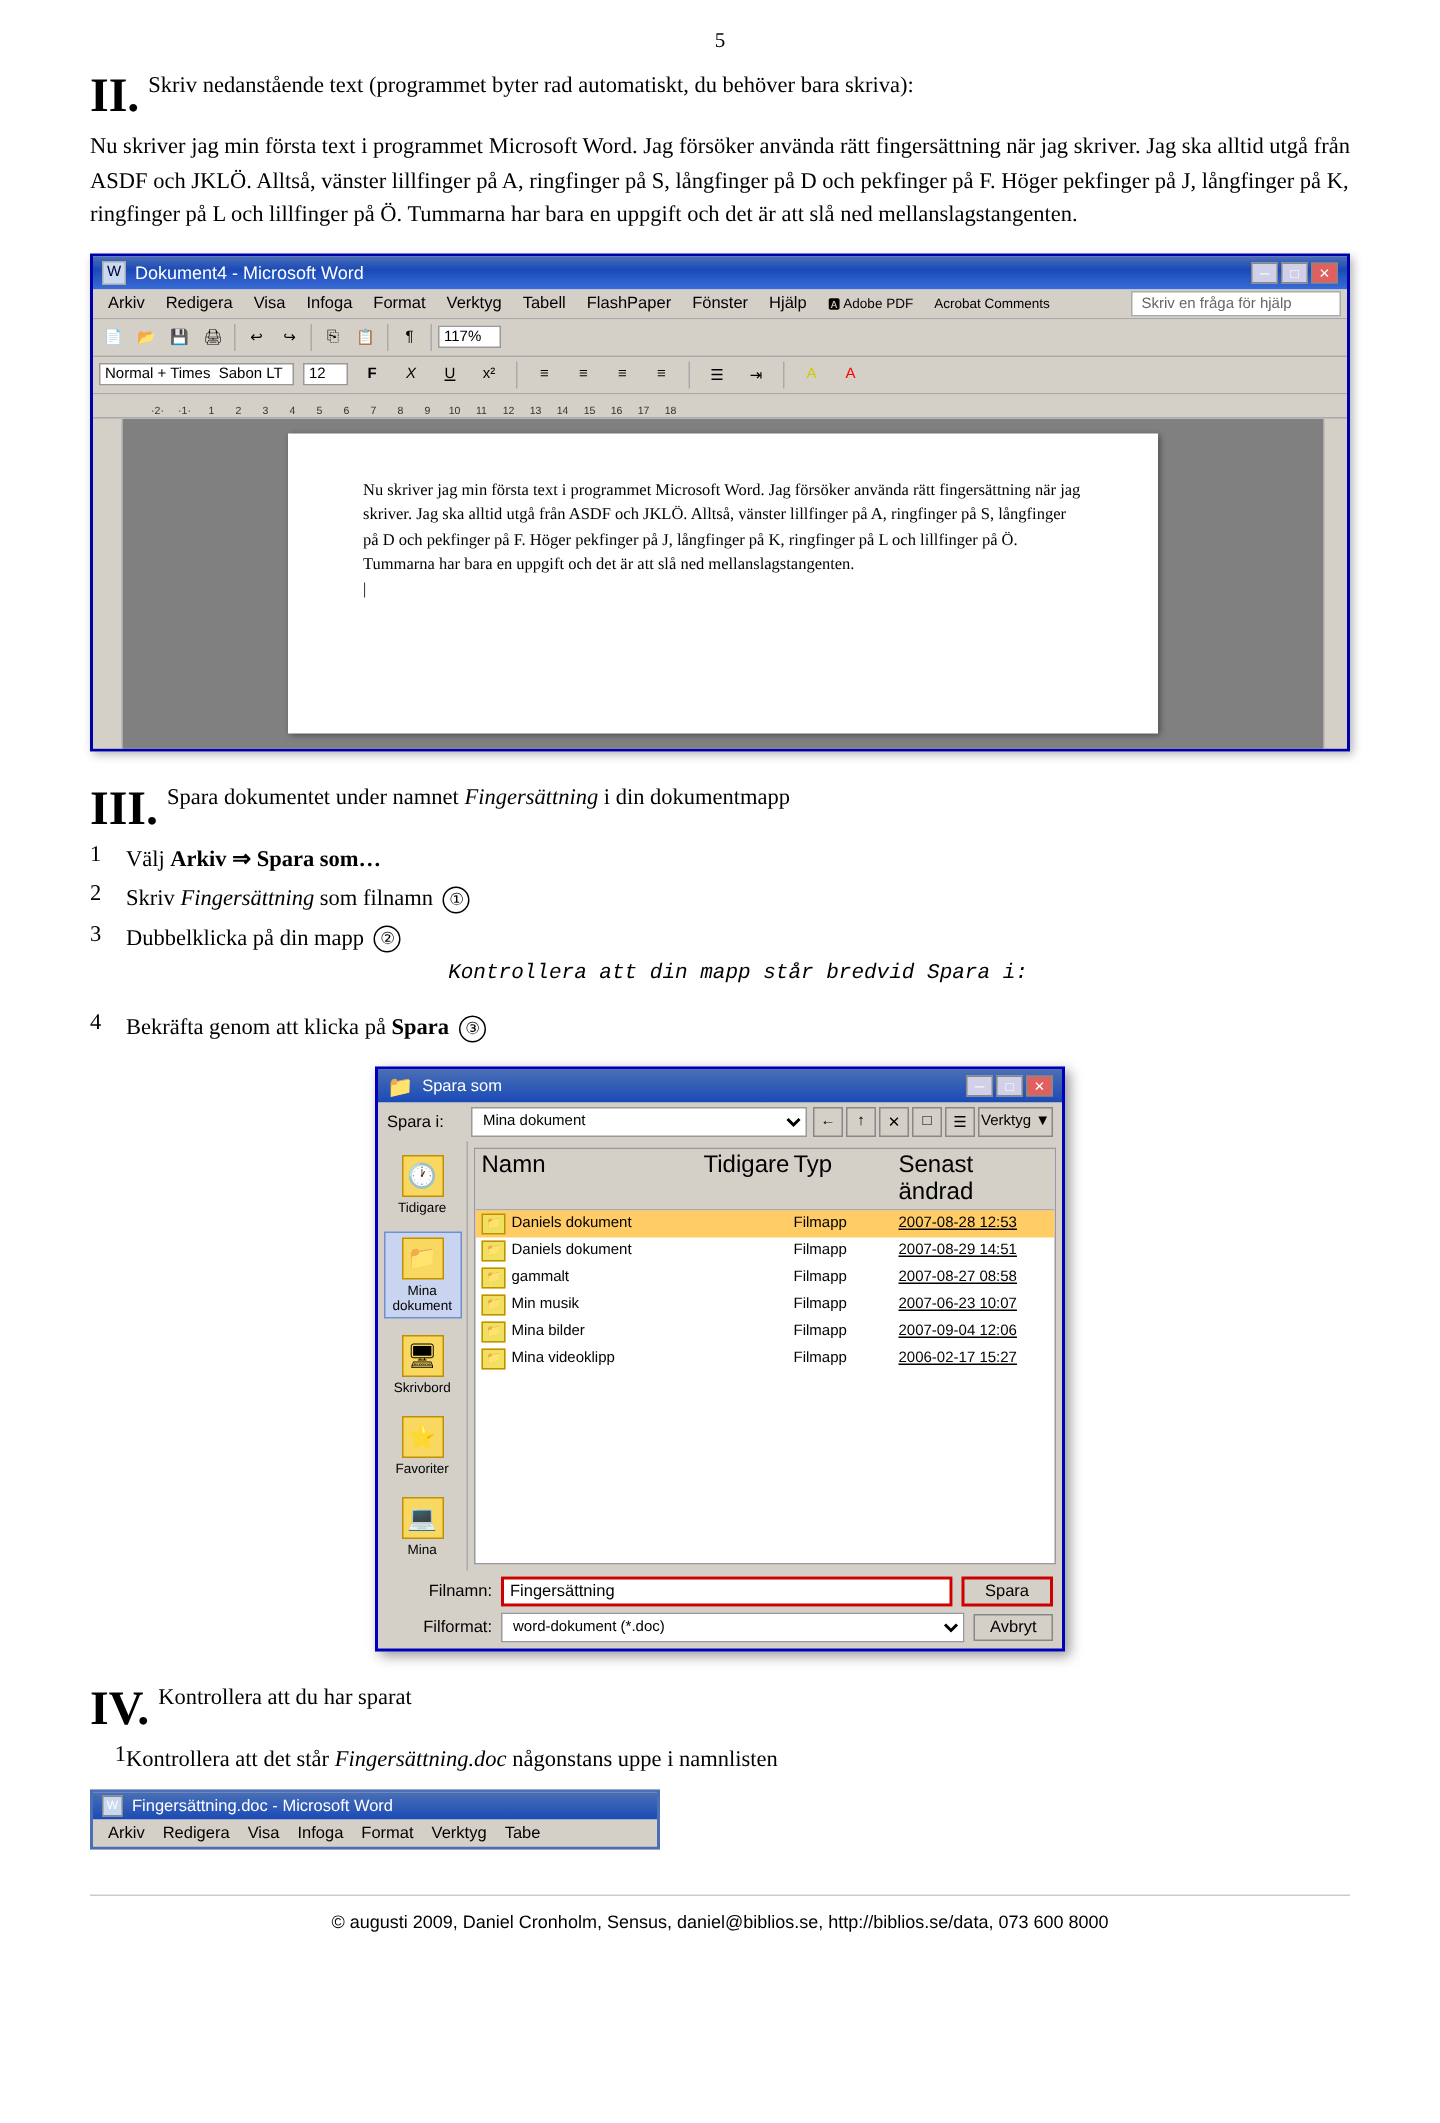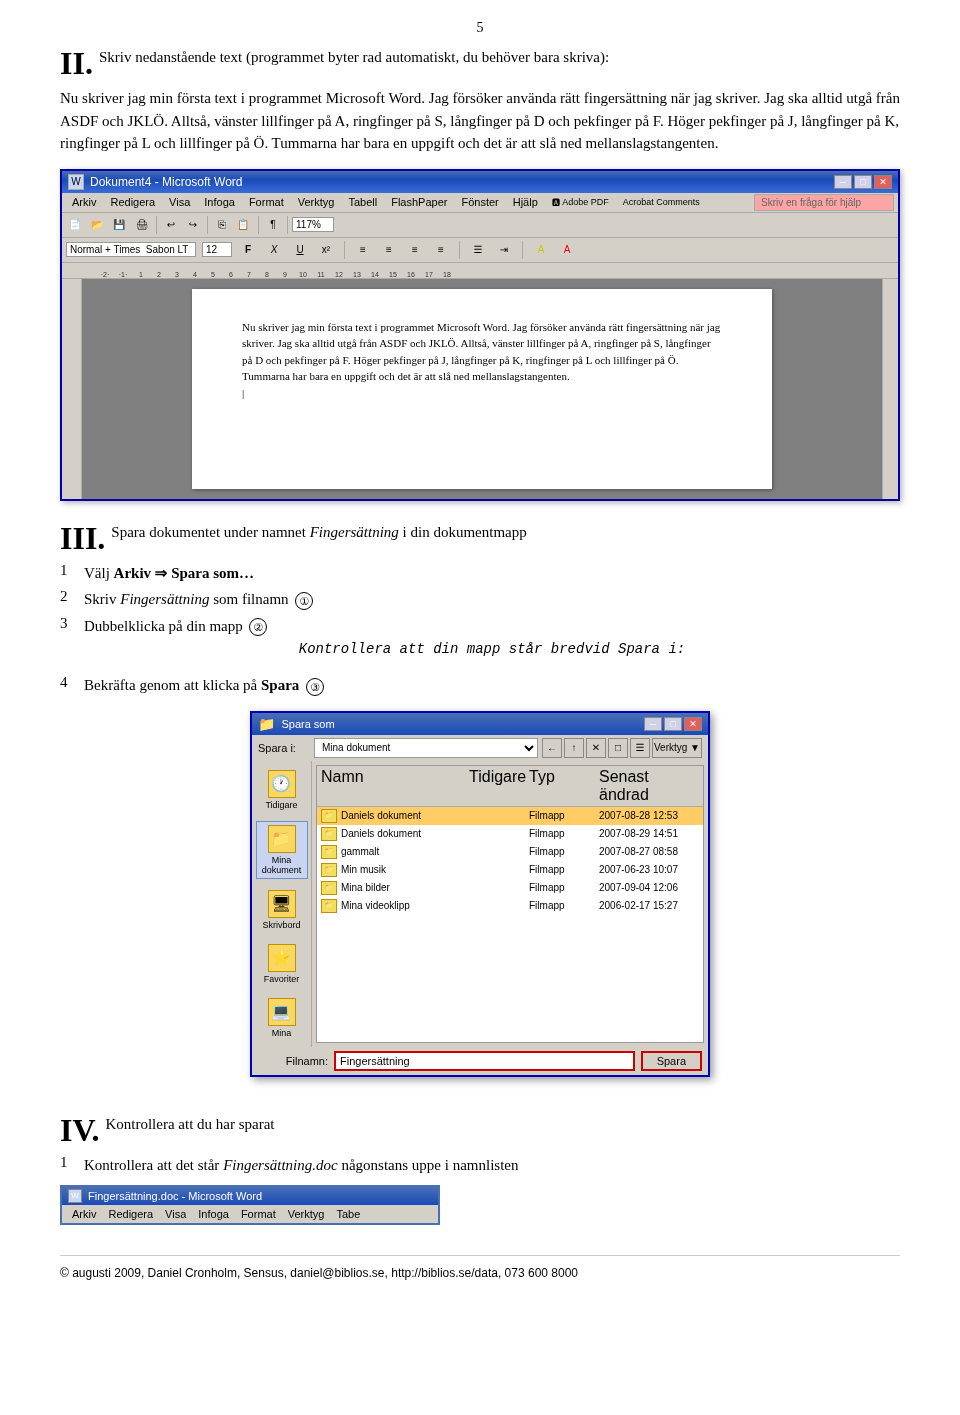--- a/index.html
+++ b/index.html
@@ -112,21 +112,21 @@
       font-size: 11px;
       font-family: Arial, sans-serif;
     }
 
     .word-menubar span {
       padding: 2px 6px;
       cursor: pointer;
     }
 
     .word-helpbox {
-      background: #fca5a5;
+      background: #ffffff;
       border: 1px solid #aaa;
       font-size: 10px;
       font-family: Arial;
       color: #666;
       padding: 2px 6px;
       margin-left: auto;
       min-width: 140px;
     }
 
     .word-toolbar1 {
@@ -460,21 +460,21 @@
       margin-right: 4px;
       font-size: 8px;
       display: flex;
       align-items: center;
       justify-content: center;
     }
 
     .fr-name { flex: 2; display: flex; align-items: center; }
     .fr-size { width: 60px; font-size: 10px; }
     .fr-type { width: 70px; font-size: 10px; }
-    .fr-date { width: 100px; font-size: 10px; }
+    .fr-date { width: 100px; font-size: 10px; text-decoration: underline; }
 
     .saveas-bottom {
       padding: 4px 6px;
       display: flex;
       flex-direction: column;
       gap: 4px;
     }
 
     .saveas-filename-row {
       display: flex;
@@ -524,21 +524,22 @@
     .saveas-cancel-btn {
       background: #d4d0c8;
       border: 1px solid #888;
       padding: 2px 10px;
       font-size: 11px;
       cursor: pointer;
     }
 
     
     .section-iv {
-      margin-top: 36px;
+      margin-top: 20px;
+      text-align: right;
     }
 
     
     .word-taskbar {
       background: #d4d0c8;
       border: 2px solid #4a6fb5;
       width: 380px;
       margin: 8px 0;
     }
 
@@ -570,21 +571,21 @@
       gap: 4px;
       padding: 2px 6px;
       font-size: 11px;
       font-family: Arial;
     }
 
     .taskbar-menubar span { padding: 1px 4px; cursor: pointer; }
 
     
     .footer {
-      text-align: left;
+      text-align: center;
       font-size: 12px;
       font-family: Arial, sans-serif;
       color: #000;
       margin-top: 30px;
       padding-top: 10px;
       border-top: 1px solid #ccc;
     }
 
     .saveas-wrapper {
       position: relative;
@@ -866,20 +867,27 @@
           </div>
         </div>
       </div>
 
       <div class="saveas-bottom">
         <div class="saveas-filename-row">
           <span class="saveas-label">Filnamn:</span>
           <input class="saveas-input" type="text" value="Fingersättning" style="">
           <button class="saveas-save-btn">Spara</button>
         </div>
+        <div class="saveas-format-row">
+          <span class="saveas-label">Filformat:</span>
+          <select class="saveas-format-select">
+            <option>word-dokument (*.doc)</option>
+          </select>
+          <button class="saveas-cancel-btn">Avbryt</button>
+        </div>
       </div>
     </div>
   </div>
 </div>
 
 <div class="section-iv">
   <div class="section-heading">
     <span class="roman-numeral">IV.</span>
     <span class="section-text">Kontrollera att du har sparat</span>
   </div>

